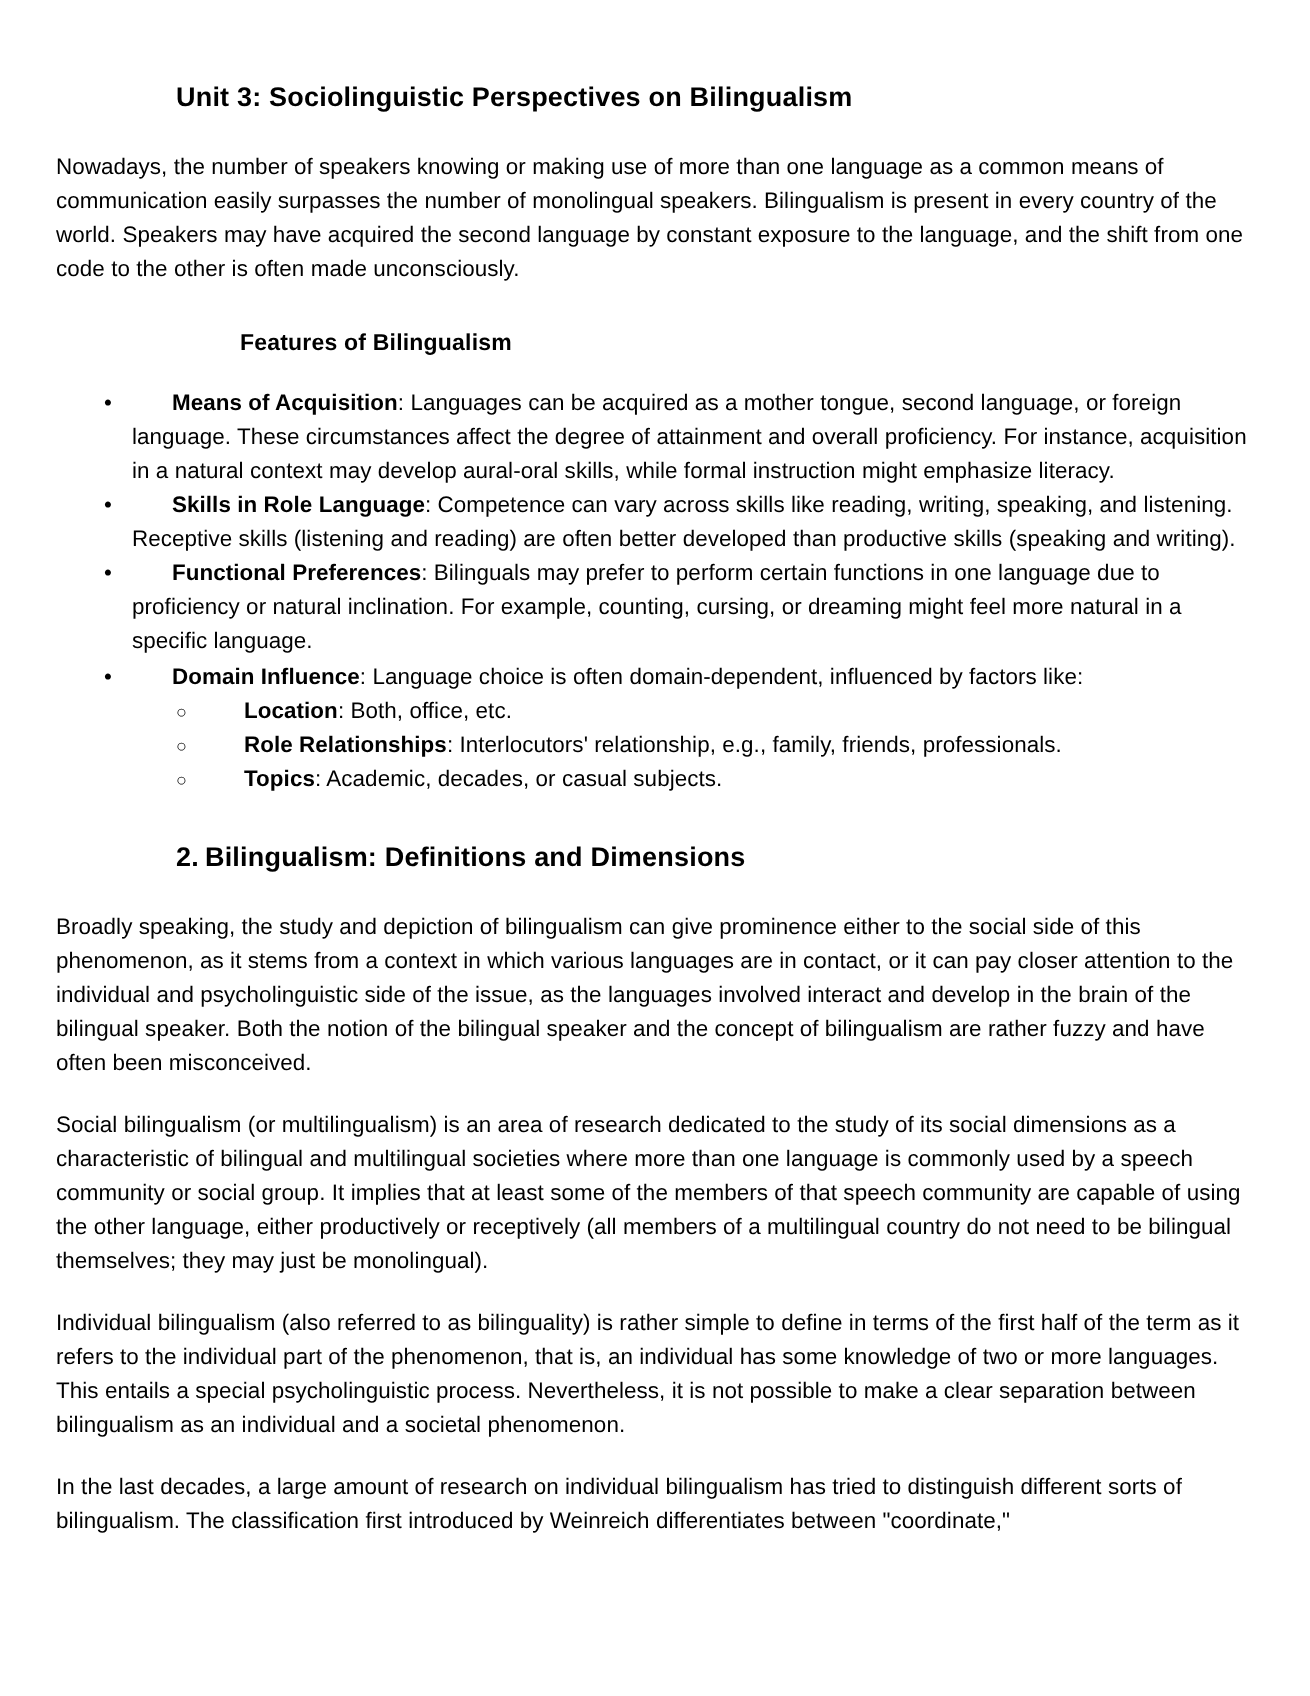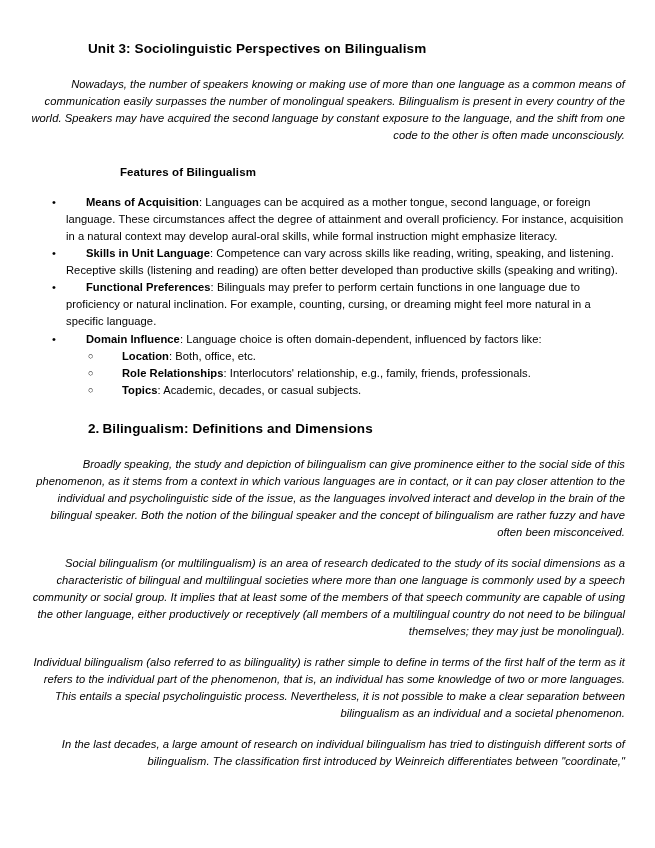--- a/index.html
+++ b/index.html
@@ -52,23 +52,22 @@
     margin: 20px 0 0 92px;
     padding: 0;
     line-height: 1.4;
     letter-spacing: 0.1px;
   }
   p.body {
     font-size: 11.2px;
     line-height: 1.52;
     margin: 14px 0 0 0;
     padding: 0;
-    text-align: right;
+    text-align: left;
     letter-spacing: 0.04px;
-    font-style: italic;
   }
   p.body.first {
     margin-top: 18px;
   }
   ul.bullets {
     list-style: none;
     margin: 14px 0 0 0;
     padding: 0;
   }
   ul.bullets > li {
@@ -122,21 +121,21 @@
 
   <h3 class="sub-heading">Features of Bilingualism</h3>
 
   <ul class="bullets">
 
     <li>
       <span class="marker">•</span><span class="lbl">Means of Acquisition</span><span>: </span><span>Languages can be acquired as a mother tongue, second language, or foreign language. These circumstances affect the degree of attainment and overall proficiency. For instance, acquisition in a natural context may develop aural-oral skills, while formal instruction might emphasize literacy.</span>
     </li>
 
     <li>
-      <span class="marker">•</span><span class="lbl">Skills in Unit Language</span><span>: </span><span>Competence can vary across skills like reading, writing, speaking, and listening. Receptive skills (listening and reading) are often better developed than productive skills (speaking and writing).</span>
+      <span class="marker">•</span><span class="lbl">Skills in Role Language</span><span>: </span><span>Competence can vary across skills like reading, writing, speaking, and listening. Receptive skills (listening and reading) are often better developed than productive skills (speaking and writing).</span>
     </li>
 
     <li>
       <span class="marker">•</span><span class="lbl">Functional Preferences</span><span>: </span><span>Bilinguals may prefer to perform certain functions in one language due to proficiency or natural inclination. For example, counting, cursing, or dreaming might feel more natural in a specific language.</span>
     </li>
 
     <li>
       <span class="marker">•</span><span class="lbl">Domain Influence</span><span>: </span><span>Language choice is often domain-dependent, influenced by factors like:</span>
 
       <ul class="subbullets">

